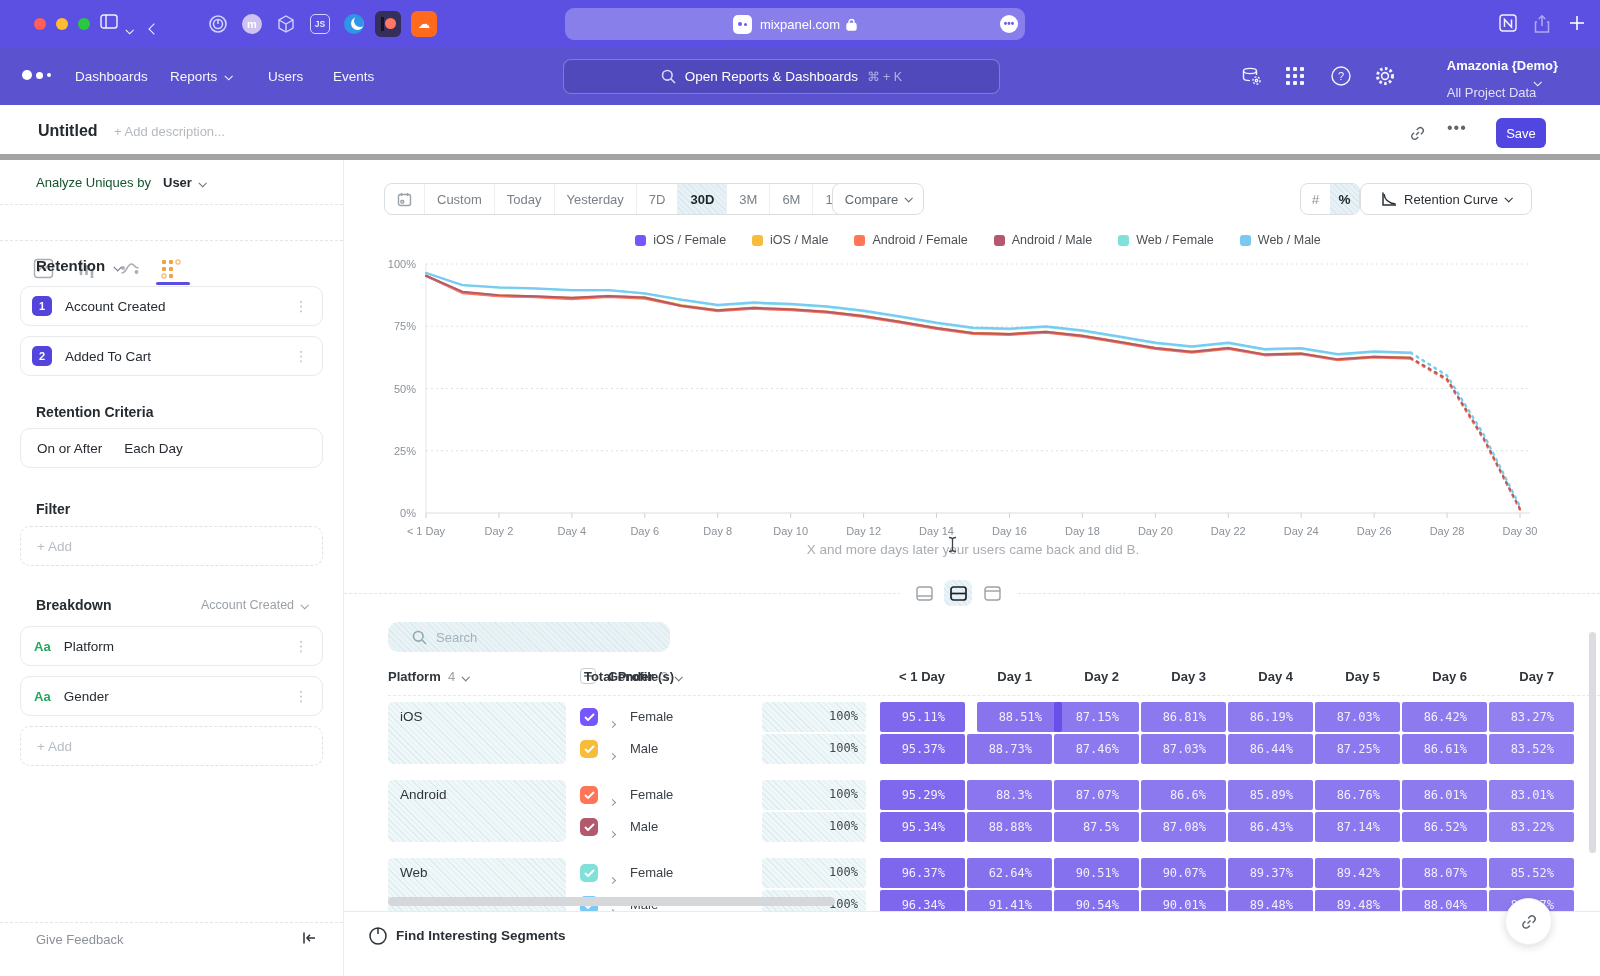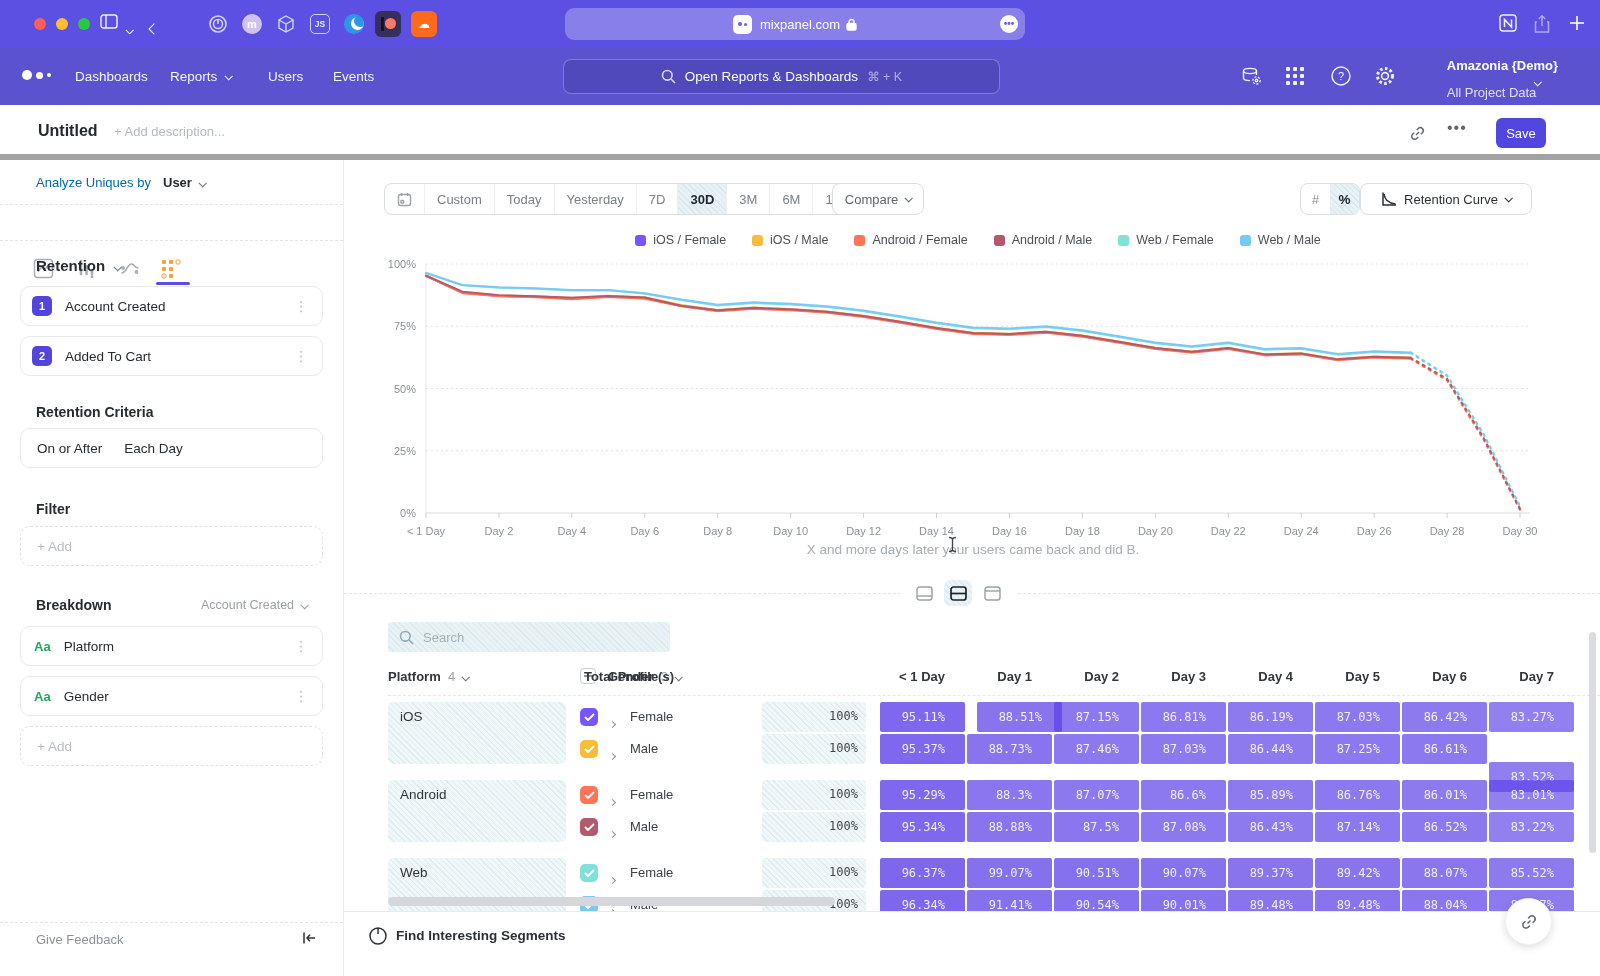--- a/index.html
+++ b/index.html
@@ -37,21 +37,21 @@
   
   .rhead { position:absolute; top:105px; left:0; right:0; height:55px; background:#fff; border-bottom:6px solid #a3a3a3; }
   .rtitle { position:absolute; left:38px; top:17px; font-size:16px; font-weight:700; color:#24292e; }
   .rdesc { position:absolute; left:114px; top:19px; font-size:13px; color:#b4bac0; }
   .save-btn { position:absolute; left:1496px; top:13px; width:50px; height:30px; background:#5246e0; color:#fff; font-size:13px; border:none; border-radius:6px; }
   .hd-ic { position:absolute; top:20px; color:#5f666d; }
 
   
   .sidebar { position:absolute; top:160px; left:0; width:344px; bottom:0; background:#fff; border-right:1px solid #ebedef; }
   .dash-b { border-bottom:1px dashed #e0e6ea; }
-  .sb-label { font-size:13px; color:#0369a1; }
+  .sb-label { font-size:13px; color:#14532d; }
   .sb-strong { font-size:13px; font-weight:700; color:#24292e; }
   .sec-h { font-size:14px; font-weight:700; color:#262b30; }
   .card { position:absolute; left:20px; right:20px; height:40px; border:1px solid #e8eaec; border-radius:10px; background:#fff; display:flex; align-items:center; }
   .card .dots { position:absolute; right:14px; color:#b7bdc3; font-size:14px; }
   .badge { width:20px; height:20px; margin-left:11px; background:#5345db; border-radius:5px; color:#fff; font-size:11px; font-weight:700; display:flex; align-items:center; justify-content:center; }
   .card .lbl { margin-left:13px; font-size:13.5px; color:#262b31; }
   .aa { margin-left:13px; color:#1fa95c; font-weight:700; font-size:13px; }
   .addcard { position:absolute; left:20px; right:20px; height:40px; border:1px dashed #dde2e6; border-radius:10px; color:#b7bdc3; font-size:13.5px; display:flex; align-items:center; padding-left:16px; gap:8px; }
   .tab-ic { position:absolute; top:50px; width:24px; height:24px; color:#a7adb3; }
 
@@ -67,21 +67,21 @@
   .unit-it { width:29px; display:flex; align-items:center; justify-content:center; font-size:13.5px; color:#8b9197; }
   .unit-it.sel { background-color:#e7f1f6; background-image:repeating-linear-gradient(45deg, rgba(110,170,190,.13) 0 1px, transparent 1px 4px); color:#23282d; font-weight:600; }
   .legend { position:absolute; left:82px; top:73px; width:1104px; display:flex; justify-content:center; gap:26px; }
   .lg-it { display:flex; align-items:center; gap:7px; font-size:12.5px; color:#4a5056; }
   .lg-sw { width:11px; height:11px; border-radius:3px; display:inline-block; }
   .caption { position:absolute; left:82px; top:382px; width:1094px; text-align:center; font-size:13.5px; color:#a7adb3; }
   .mid-dash { position:absolute; left:0; right:0; top:433px; border-top:1px dashed #dfe7eb; }
   .lt-group { position:absolute; left:556px; top:418px; height:30px; background:#fff; display:flex; align-items:center; gap:6px; padding:0 10px; }
   .lt-btn { width:28px; height:26px; border-radius:7px; display:flex; align-items:center; justify-content:center; color:#9aa1a7; }
   .lt-btn.sel { color:#1e2328; background-color:#eaf4f8; background-image:repeating-linear-gradient(45deg, rgba(110,170,190,.12) 0 1px, transparent 1px 4px); }
-  .search { position:absolute; left:44px; top:462px; width:282px; height:30px; border-radius:3px; display:flex; align-items:center; gap:9px; padding-left:11px; color:#9fb3bb; font-size:13px; background-color:#e9f3f6; background-image:repeating-linear-gradient(45deg, rgba(110,170,190,.12) 0 1px, transparent 1px 4px); }
+  .search { position:absolute; left:44px; top:462px; width:282px; height:30px; border-radius:11px; display:flex; align-items:center; gap:9px; padding-left:24px; color:#9fb3bb; font-size:13px; background-color:#e9f3f6; background-image:repeating-linear-gradient(45deg, rgba(110,170,190,.12) 0 1px, transparent 1px 4px); }
 
   
   .thead { position:absolute; left:44px; top:500px; width:1212px; height:36px; border-bottom:1px dashed #e3e9ed; font-size:13px; color:#31363c; }
   .th-it { position:absolute; top:9px; }
   .mono { font-family:"DejaVu Sans Mono",monospace; }
   #tbl { position:absolute; left:44px; top:542px; width:1212px; }
   .tgroup { position:absolute; left:0; width:1212px; height:62px; }
   .pcell { position:absolute; left:0; top:0; width:178px; height:62px; border-radius:5px; padding:7px 12px; font-size:13.5px; color:#30353b; }
   .trow { position:absolute; left:192px; right:0; height:30px; }
   .cb { position:absolute; left:0; top:6px; width:18px; height:18px; border-radius:5px; display:flex; align-items:center; justify-content:center; }
@@ -576,21 +576,21 @@
           <div class="tcell hatch">
             <span class="mono">100%</span>
           </div>
           <div class="vcell mono" style="left: 300px; background: rgba(91, 62, 232, 0.78);">95.37%</div>
           <div class="vcell mono" style="left: 387px; background: rgba(91, 62, 232, 0.72);">88.73%</div>
           <div class="vcell mono" style="left: 474px; background: rgba(91, 62, 232, 0.7);">87.46%</div>
           <div class="vcell mono" style="left: 561px; background: rgba(91, 62, 232, 0.7);">87.03%</div>
           <div class="vcell mono" style="left: 648px; background: rgba(91, 62, 232, 0.69);">86.44%</div>
           <div class="vcell mono" style="left: 735px; background: rgba(91, 62, 232, 0.7);">87.25%</div>
           <div class="vcell mono" style="left: 822px; background: rgba(91, 62, 232, 0.7);">86.61%</div>
-          <div class="vcell mono" style="left: 909px; background: rgba(91, 62, 232, 0.67); margin-top: 28px;">83.52%</div>
+          <div class="vcell mono" style="left: 909px; background: rgba(91, 62, 232, 0.67);">83.52%</div>
         </div>
       </div>
       <div class="tgroup" style="top: 78px;">
         <div class="pcell hatch">Android</div>
         <div class="trow" style="top: 0px;">
           <span class="cb" style="background: rgb(255, 117, 87);">
             <svg width="11" height="9" viewBox="0 0 11 9" fill="none" stroke="#fff" stroke-width="1.8" stroke-linecap="round" stroke-linejoin="round">
               <path d="M1.5 4.5 L4 7 L9.5 1.5"></path>
             </svg>
           </span>
@@ -636,21 +636,21 @@
             <svg width="11" height="9" viewBox="0 0 11 9" fill="none" stroke="#fff" stroke-width="1.8" stroke-linecap="round" stroke-linejoin="round">
               <path d="M1.5 4.5 L4 7 L9.5 1.5"></path>
             </svg>
           </span>
           <span class="rowchev"><span class="chev chev-r" style="width:5px;height:5px"></span></span>
           <span class="glabel">Female</span>
           <div class="tcell hatch">
             <span class="mono">100%</span>
           </div>
           <div class="vcell mono" style="left: 300px; background: rgba(91, 62, 232, 0.79);">96.37%</div>
-          <div class="vcell mono" style="left: 387px; background: rgba(91, 62, 232, 0.74);">99.07%</div>
+          <div class="vcell mono" style="left: 387px; background: rgba(91, 62, 232, 0.74);">62.64%</div>
           <div class="vcell mono" style="left: 474px; background: rgba(91, 62, 232, 0.74);">90.51%</div>
           <div class="vcell mono" style="left: 561px; background: rgba(91, 62, 232, 0.73);">90.07%</div>
           <div class="vcell mono" style="left: 648px; background: rgba(91, 62, 232, 0.72);">89.37%</div>
           <div class="vcell mono" style="left: 735px; background: rgba(91, 62, 232, 0.72);">89.42%</div>
           <div class="vcell mono" style="left: 822px; background: rgba(91, 62, 232, 0.71);">88.07%</div>
           <div class="vcell mono" style="left: 909px; background: rgba(91, 62, 232, 0.69);">85.52%</div>
         </div>
         <div class="trow" style="top: 32px;">
           <span class="cb" style="background: rgb(122, 201, 245);">
             <svg width="11" height="9" viewBox="0 0 11 9" fill="none" stroke="#fff" stroke-width="1.8" stroke-linecap="round" stroke-linejoin="round">

